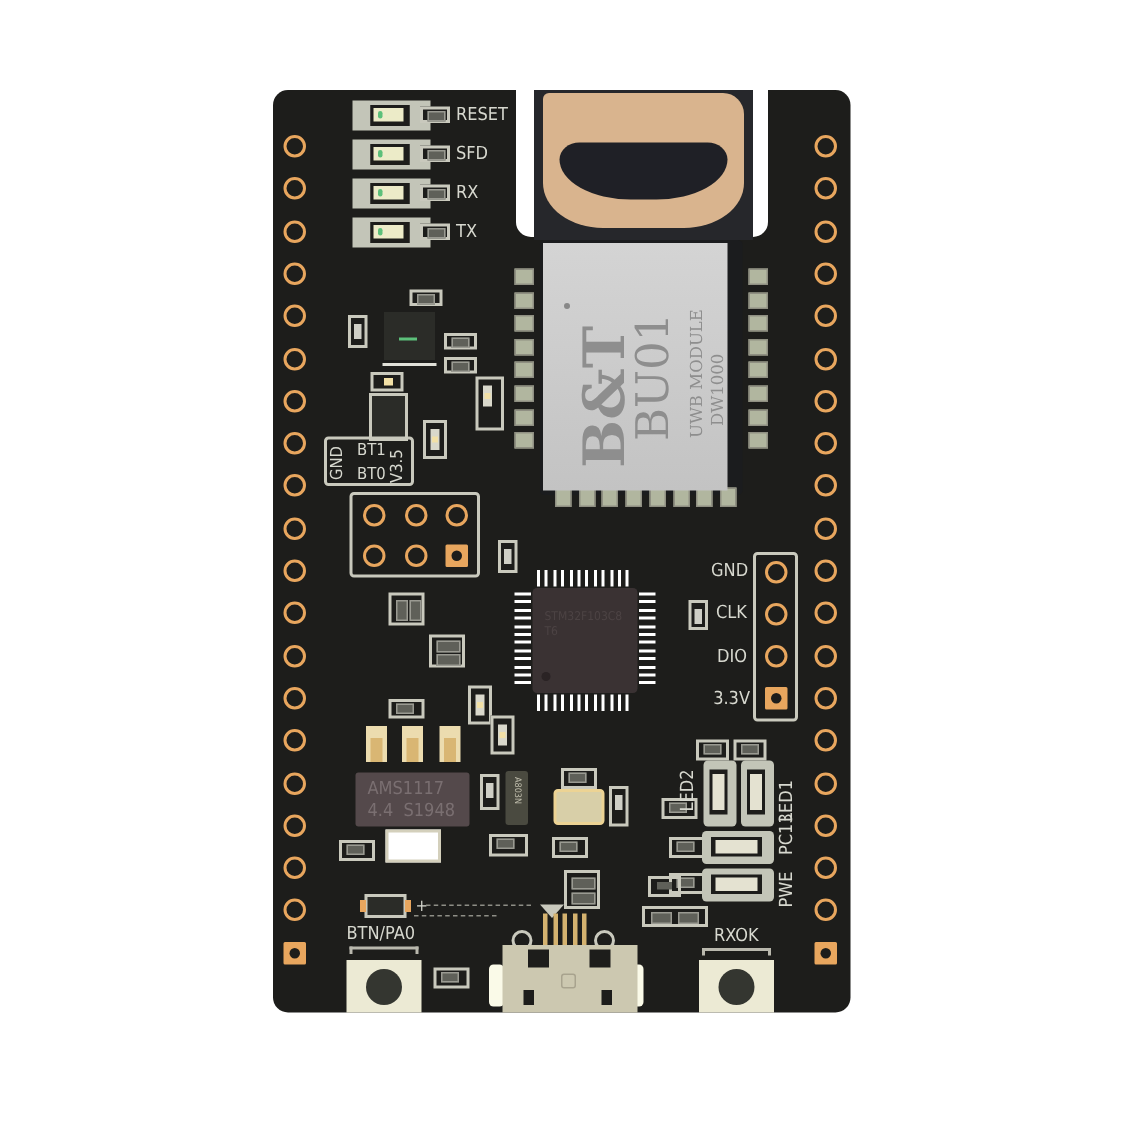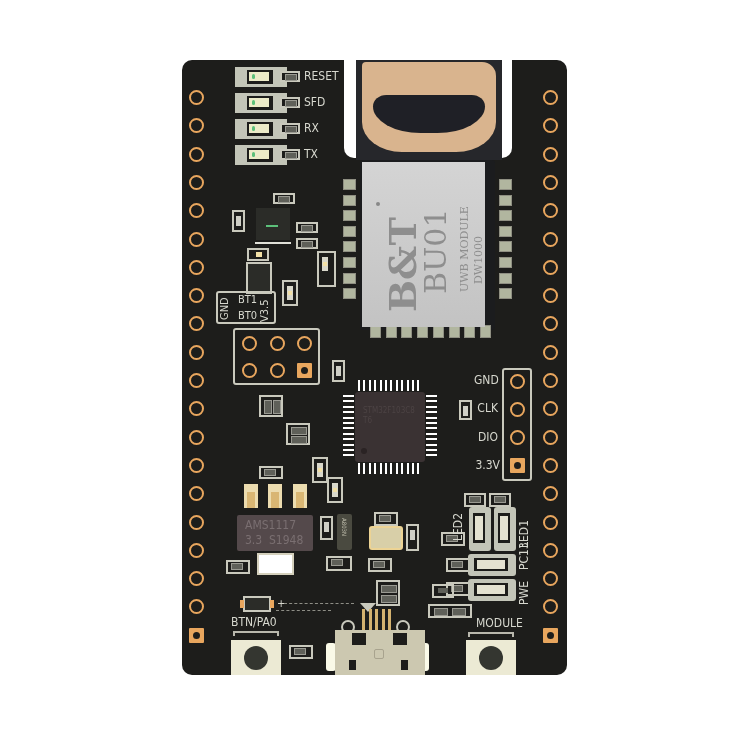--- a/index.html
+++ b/index.html
@@ -277,21 +277,21 @@
       <div class="abs" style="left:3px;top:8px;width:8px;height:16px;background:#d9b673;"></div>
     </div>
   <div class="abs" style="left:268px;top:484px;width:14px;height:24px;background:#ecdcaf;">
       <div class="abs" style="left:3px;top:8px;width:8px;height:16px;background:#d9b673;"></div>
     </div>
   <div class="abs" style="left:293px;top:484px;width:14px;height:24px;background:#ecdcaf;">
       <div class="abs" style="left:3px;top:8px;width:8px;height:16px;background:#d9b673;"></div>
     </div>
   <div class="abs" style="left:237px;top:515px;width:76px;height:36px;background:#54494b;border-radius:2px;">
     <div class="abs" style="left:8px;top:3px;font-size:12px;color:#7a6f71;">AMS1117</div>
-    <div class="abs" style="left:8px;top:18px;font-size:12px;color:#7a6f71;white-space:pre;">3.3  S1948</div>
+    <div class="abs" style="left:8px;top:18px;font-size:12px;color:#7a6f71;white-space:pre;">4.4  S1948</div>
   </div>
   <div class="abs" style="left:257px;top:553px;width:37px;height:22px;background:#ffffff;border:2px solid #d4d0bc;box-sizing:border-box;"></div>
 </div>
 <div class="resv" style="left:320px;top:516px;height:24px;"></div>
 <div class="abs" style="left:337px;top:514px;width:15px;height:36px;background:#4a4a40;border-radius:2px;">
   <div class="abs" style="left:11px;top:4px;transform:rotate(90deg);transform-origin:left top;font-size:6px;color:#bdbbaa;white-space:nowrap;">A803N</div>
 </div>
 <div class="res" style="left:326px;top:556px;width:26px;height:15px;"></div>
 <div class="res" style="left:226px;top:560px;width:24px;height:14px;"></div>
 
@@ -364,17 +364,17 @@
   <div class="abs" style="left:17px;top:3px;width:14px;height:12px;background:#1d1d1b;"></div>
   <div class="abs" style="left:58px;top:3px;width:14px;height:12px;background:#1d1d1b;"></div>
   <div class="abs" style="left:39px;top:19px;width:8px;height:8px;border:1px solid #a8a38e;border-radius:2px;"></div>
   <div class="abs" style="left:14px;top:30px;width:7px;height:10px;background:#1d1d1b;"></div>
   <div class="abs" style="left:66px;top:30px;width:7px;height:10px;background:#1d1d1b;"></div>
 </div>
 
 <div class="abs" style="left:432px;top:584px;width:22px;height:14px;border:2px solid #c9c9bd;box-sizing:border-box;">
     <div class="abs" style="left:4px;top:2px;width:10px;height:5px;background:#5f6059;"></div>
   </div>
-<div class="abs silk" style="left:476px;top:617px;font-size:12px;">MODULE</div>
+<div class="abs silk" style="left:476px;top:617px;font-size:12px;">RXOK</div>
 <div class="abs" style="left:468px;top:632px;width:46px;height:5px;border:2px solid #b9b8ad;border-bottom:none;box-sizing:border-box;"></div>
 <div class="button" style="left:466px;top:640px;">
     <div class="cap"></div>
   </div>
 
 </body></html>

